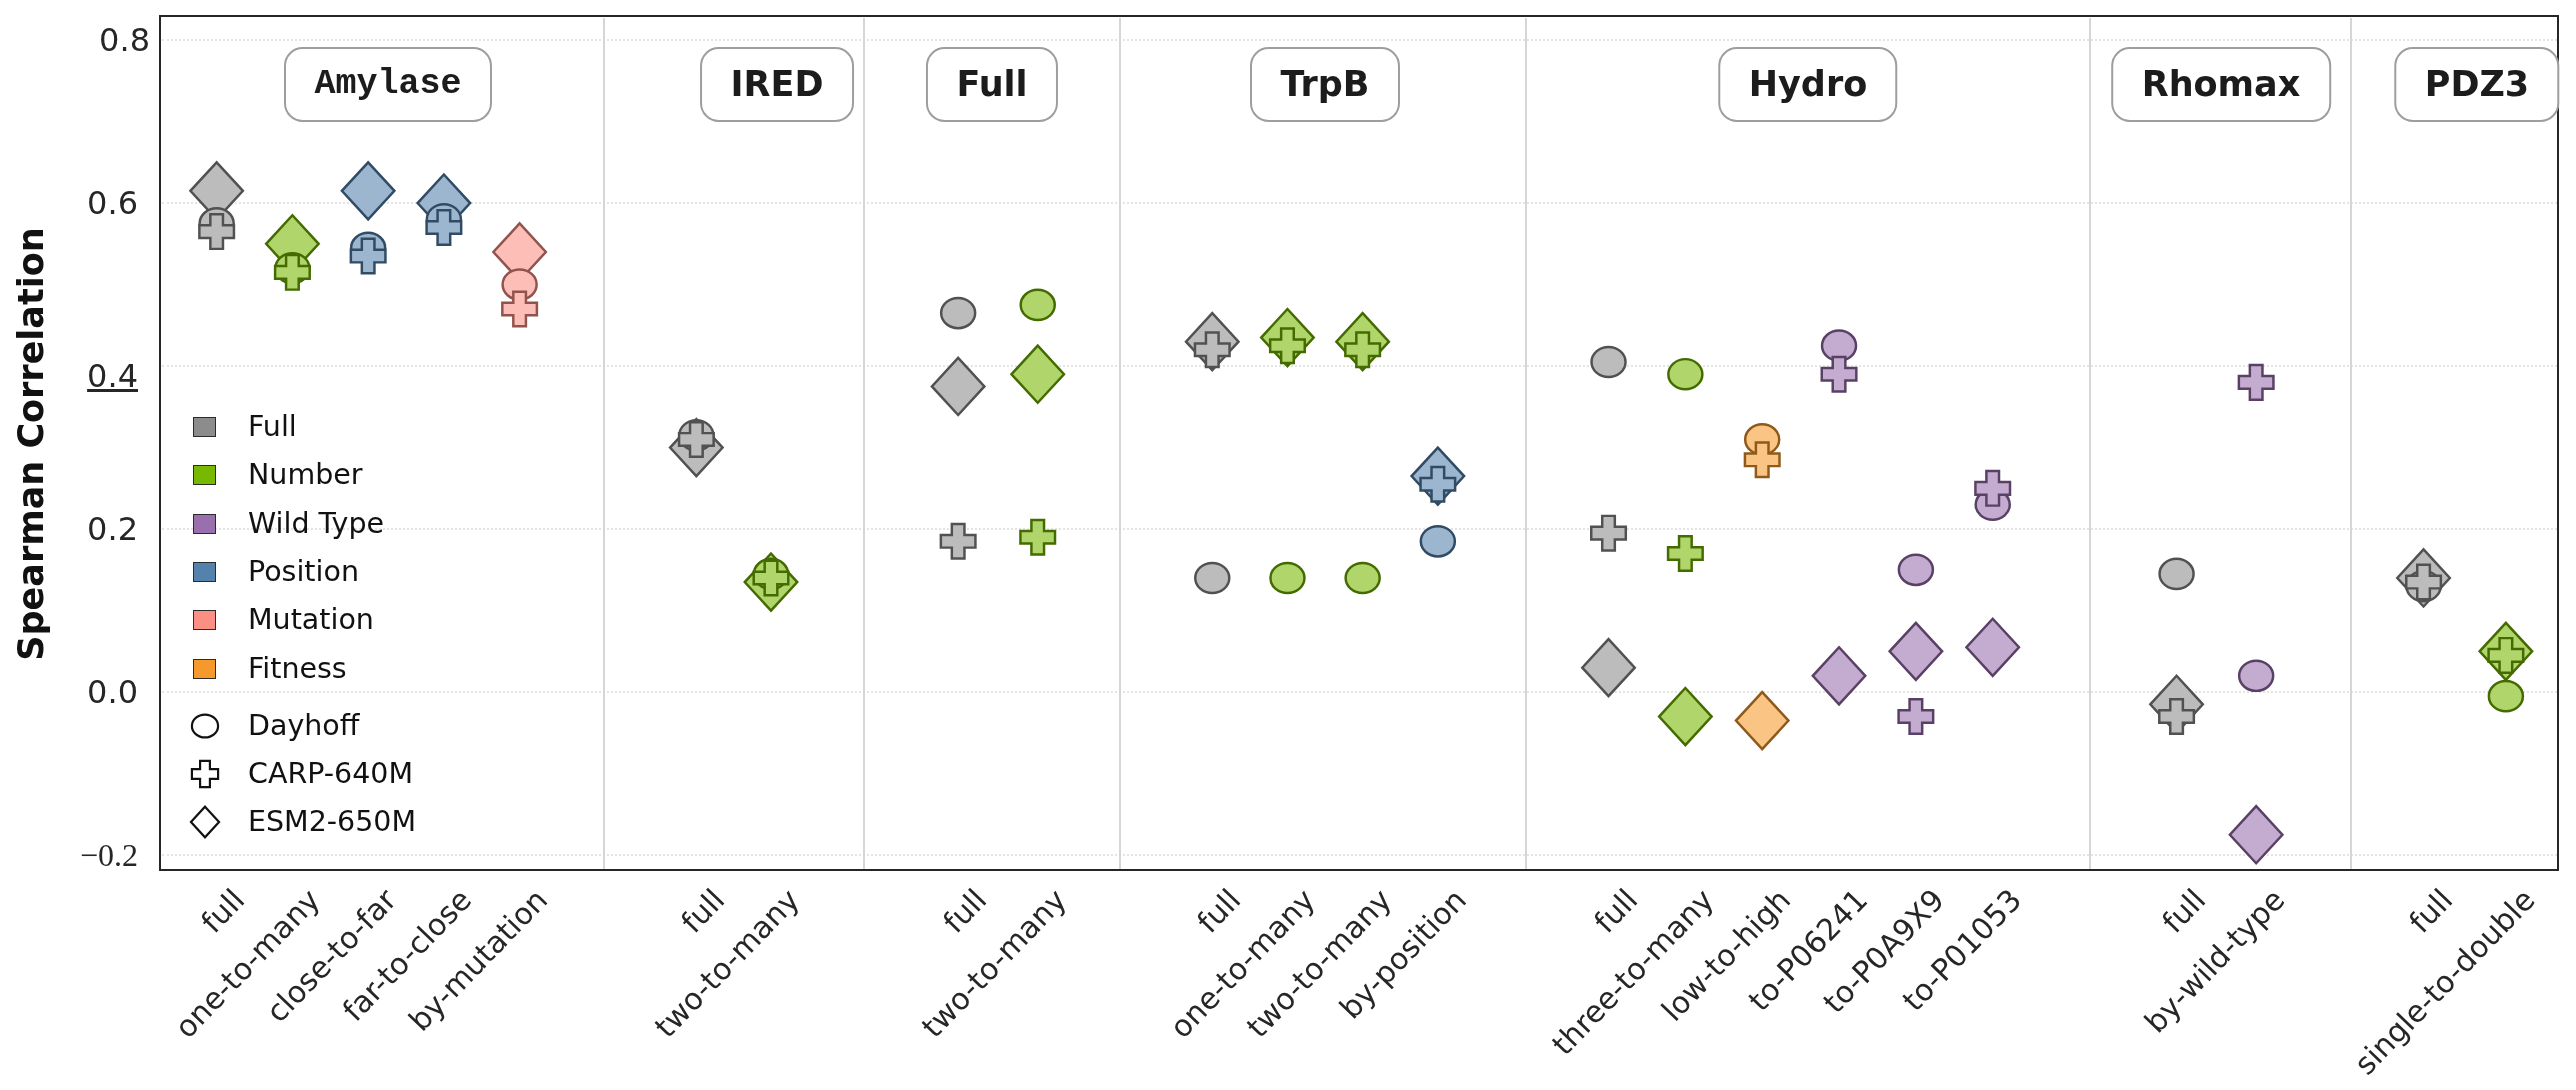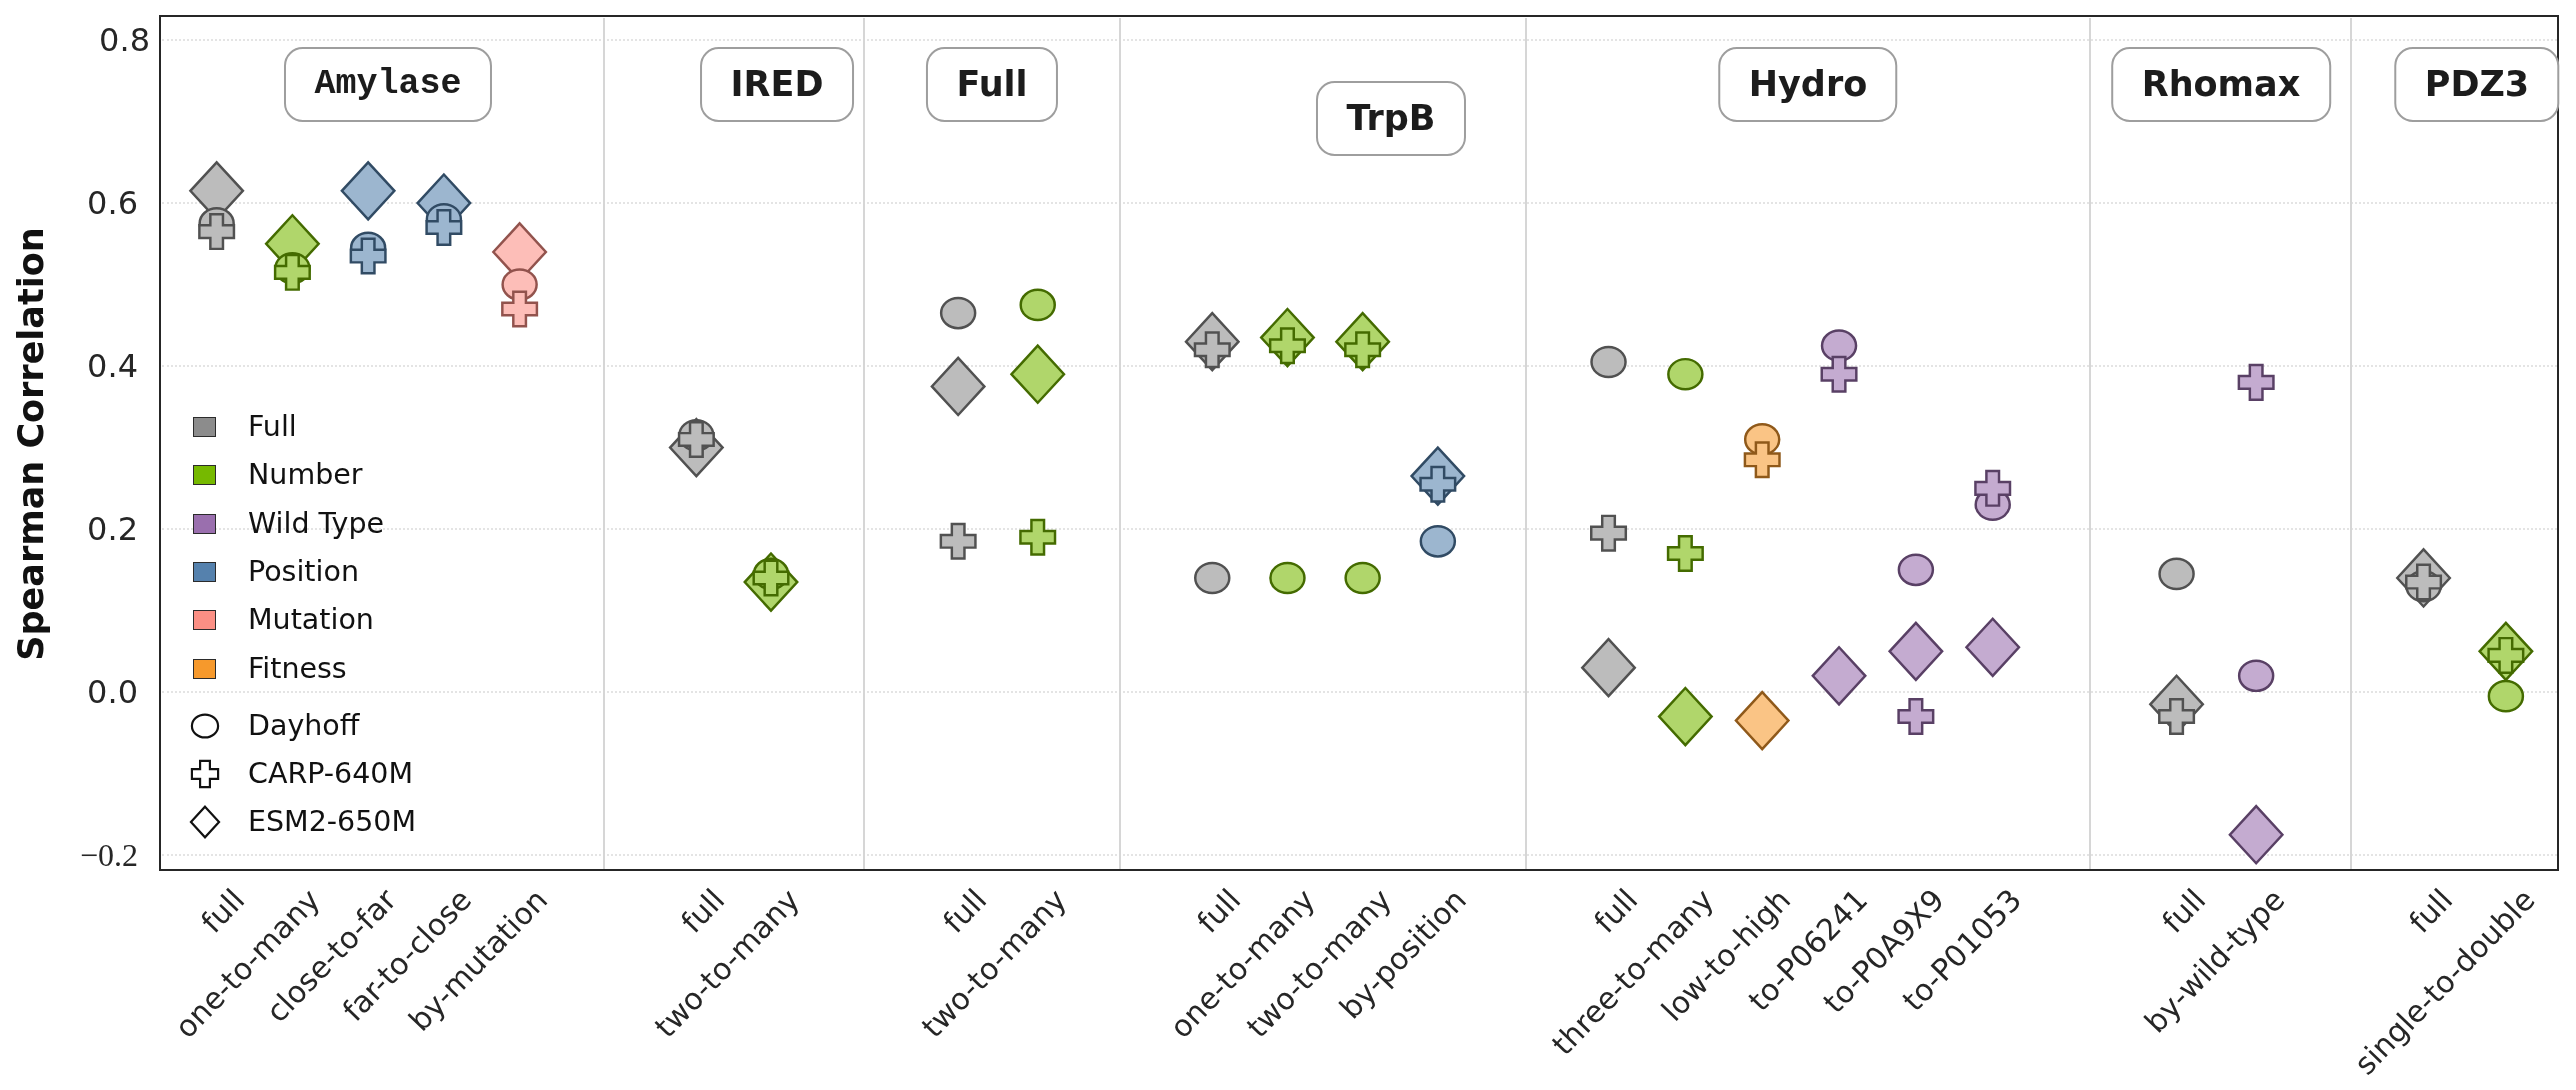--- a/index.html
+++ b/index.html
@@ -49,30 +49,30 @@
       <div class="divider" style="left: 603px;"></div>
       <div class="divider" style="left: 863px;"></div>
       <div class="divider" style="left: 1119px;"></div>
       <div class="divider" style="left: 1525px;"></div>
       <div class="divider" style="left: 2089px;"></div>
       <div class="divider" style="left: 2350px;"></div>
     </div>
   <div id="yticks">
       <div class="ytick" style="top: 23.6px; padding-left: 12px;">0.8</div>
       <div class="ytick" style="top: 187px;">0.6</div>
-      <div class="ytick" style="top: 350px;">0.4</div>
+      <div class="ytick" style="top: 360px; text-decoration: underline;">0.4</div>
       <div class="ytick" style="top: 513px;">0.2</div>
       <div class="ytick" style="top: 676px;">0.0</div>
       <div class="ytick" style="top: 839px; font-family: Liberation Serif, serif;">−0.2</div>
     </div>
   <div id="panel-titles">
       <div class="panel-title" style="left: 388px; font-family: Liberation Mono, monospace;">Amylase</div>
       <div class="panel-title" style="left: 733px; margin-left: 44px;">IRED</div>
       <div class="panel-title" style="left: 992px;">Full</div>
-      <div class="panel-title" style="left: 1391px; margin-top: 34px;">TrpB</div>
+      <div class="panel-title" style="left: 1325px;">TrpB</div>
       <div class="panel-title" style="left: 1808px;">Hydro</div>
       <div class="panel-title" style="left: 2221px;">Rhomax</div>
       <div class="panel-title" style="left: 2461px; margin-left: 16px;">PDZ3</div>
     </div>
   <div id="xticks">
       <div class="xtick" style="right: 2350px; top: 882px;">full</div>
       <div class="xtick" style="right: 2274px; top: 882px;">one-to-many</div>
       <div class="xtick" style="right: 2198px; top: 882px;">close-to-far</div>
       <div class="xtick" style="right: 2123px; top: 882px;">far-to-close</div>
       <div class="xtick" style="right: 2047px; top: 882px;">by-mutation</div>

